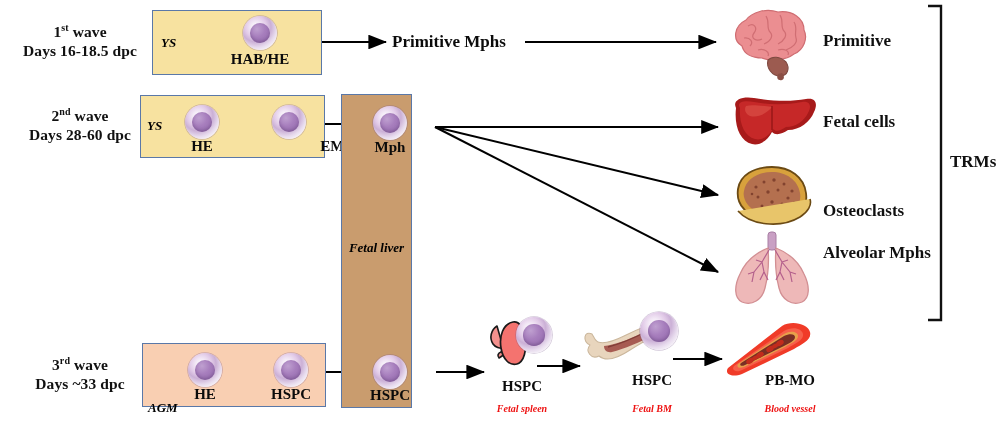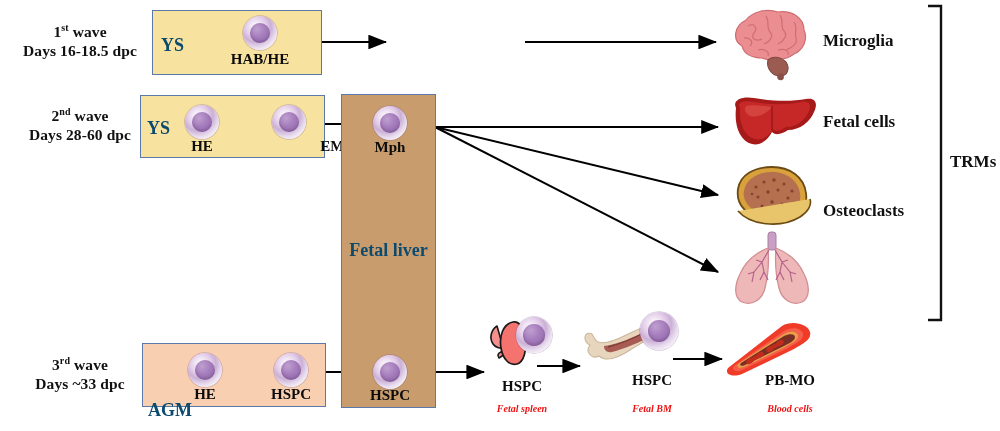--- a/index.html
+++ b/index.html
@@ -27,23 +27,24 @@
   .wave-label sup{font-size:10px; vertical-align:super;}
 
   
   .tissue-box{
     box-sizing:border-box;
     border:1.4px solid #5a78a8;
   }
   .tissue-tag{
     position:absolute;
     font-family:"Liberation Serif", serif;
-    font-weight:bold;
-    color:#0c4a6e;
-    font-size:18px;
+    font-style:italic;
+    font-weight:bold;
+    color:#000000;
+    font-size:13px;
     white-space:nowrap;
   }
   .tissue-tag.vert-mid{
     left:50%;
     transform:translateX(-50%);
     text-align:center;
   }
 
   
   .cell{
@@ -158,36 +159,37 @@
     <span>wave</span><br>
     <span>Days 16-18.5 dpc</span>
   </div>
 
   <div class="abs tissue-box" style="left:152px;top:10px;width:170px;height:65px;background:#f7e2a0;">
     <span class="tissue-tag" style="left:8px;top:24px;">YS</span>
   </div>
   <div class="cell" style="left:243px;top:16px;width:34px;height:34px;"></div>
   <div class="cell-label" style="left:260px;top:51px;">HAB/HE</div>
 
+  <div class="mid-label" style="left:392px;top:32px;">Primitive Mphs</div>
 
   <div class="abs wave-label" style="left:10px;top:106px;width:140px;">
     <span>2</span><sup>nd</sup>
     <span>wave</span><br>
     <span>Days 28-60 dpc</span>
   </div>
 
   <div class="abs tissue-box" style="left:140px;top:95px;width:185px;height:63px;background:#f7e2a0;">
     <span class="tissue-tag" style="left:6px;top:22px;">YS</span>
   </div>
   <div class="cell" style="left:185px;top:105px;width:34px;height:34px;"></div>
   <div class="cell-label" style="left:202px;top:138px;">HE</div>
   <div class="cell" style="left:272px;top:105px;width:34px;height:34px;"></div>
   <div class="cell-label" style="left:289px;top:138px;margin-left:48px;">EMP</div>
 
-  <div class="abs tissue-box" style="left:341px;top:94px;width:95px;height:314px;background:#c99c6e;">
+  <div class="abs tissue-box" style="left:341px;top:94px;width:71px;height:314px;background:#c99c6e;">
     <span class="tissue-tag vert-mid" style="top:145px;">Fetal liver</span>
   </div>
   <div class="cell" style="left:373px;top:106px;width:34px;height:34px;"></div>
   <div class="cell-label" style="left:390px;top:139px;">Mph</div>
 
   <div class="cell" style="left:373px;top:355px;width:34px;height:34px;"></div>
   <div class="cell-label" style="left:390px;top:387px;">HSPC</div>
 
   <div class="abs wave-label" style="left:10px;top:355px;width:140px;">
     <span>3</span><sup>rd</sup>
@@ -230,38 +232,38 @@
     <g fill="#c22b1c">
       <ellipse cx="28" cy="39" rx="4" ry="2.6" transform="rotate(-28 28 39)"></ellipse>
       <ellipse cx="38" cy="33" rx="4" ry="2.6" transform="rotate(-28 38 33)"></ellipse>
       <ellipse cx="48" cy="27" rx="4" ry="2.6" transform="rotate(-28 48 27)"></ellipse>
       <ellipse cx="58" cy="21" rx="4" ry="2.6" transform="rotate(-28 58 21)"></ellipse>
       <ellipse cx="33" cy="36" rx="3.2" ry="2.1" transform="rotate(-28 33 36)"></ellipse>
       <ellipse cx="53" cy="24" rx="3.2" ry="2.1" transform="rotate(-28 53 24)"></ellipse>
     </g>
   </svg>
   <div class="cell-label" style="left:790px;top:372px;">PB-MO</div>
-  <div class="red-italic" style="left:790px;top:403px;">Blood cells</div>
+  <div class="red-italic" style="left:790px;top:403px;">Blood vessel</div>
 
   <svg class="organ-img" style="left:722px;top:6px;width:92px;height:76px;" viewBox="0 0 92 76">
     <path d="M20 40 C10 34 12 20 24 14 C30 6 44 2 56 6 C70 4 82 12 82 24
              C86 32 82 44 72 48 C64 54 50 56 40 52 C30 52 22 48 20 40 Z" fill="#eb8e91" stroke="#cf6d72" stroke-width="1.2"></path>
     <g stroke="#cf6d72" stroke-width="1.25" fill="none" opacity=".95">
       <path d="M26 20 C32 16 36 22 32 27 C28 32 34 36 40 33"></path>
       <path d="M44 10 C48 16 44 22 48 26 C52 30 48 36 42 38"></path>
       <path d="M58 9 C62 15 58 21 62 25 C66 29 62 35 56 38"></path>
       <path d="M72 16 C76 22 72 27 74 32 C76 37 70 42 64 44"></path>
       <path d="M22 32 C28 31 32 36 28 40"></path>
       <path d="M36 44 C42 42 48 46 46 50"></path>
       <path d="M56 44 C62 42 68 45 66 49"></path>
     </g>
     <path d="M46 54 C44 62 50 70 58 70 C66 70 68 62 64 56 C58 50 50 50 46 54 Z" fill="#9c5b50" stroke="#7e4940" stroke-width="1.1"></path>
     <path d="M56 68 C54 72 56 75 60 74 C63 73 62 69 60 67 Z" fill="#8a4e44"></path>
   </svg>
-  <div class="organ-name" style="left:823px;top:31px;">Microglia</div>
+  <div class="organ-name" style="left:823px;top:31px;">Primitive</div>
 
   <svg class="organ-img" style="left:728px;top:92px;width:92px;height:66px;" viewBox="0 0 92 66">
     <path d="M8 16 C4 8 14 4 26 6 C44 9 62 10 78 7 C88 5 90 12 86 20
              C82 30 72 38 60 38 C54 42 48 44 44 40 C40 48 32 54 24 52
              C12 49 6 34 8 16 Z" fill="#a71a1a"></path>
     <path d="M12 16 C8 10 16 8 26 10 C42 13 58 13 74 10 C82 9 84 14 80 21
              C76 29 68 35 58 35 C52 39 48 40 45 37 C41 44 34 49 27 47
              C16 44 11 31 12 16 Z" fill="#c62828"></path>
     <path d="M18 14 C24 12 34 14 44 15 C38 22 30 26 22 24 C17 22 16 17 18 14 Z" fill="#e05a4f" opacity=".55"></path>
     <path d="M44 14 L44 38" stroke="#8b1212" stroke-width="1.6" opacity=".7"></path>
@@ -297,16 +299,17 @@
 
   <svg class="organ-img" style="left:724px;top:228px;width:96px;height:80px;" viewBox="0 0 96 80">
     <rect x="44" y="4" width="8" height="18" rx="3" fill="#c9a0c4" stroke="#a87ea4" stroke-width="1"></rect>
     <path d="M44 20 C34 24 22 32 16 46 C10 58 10 70 18 74 C28 78 38 72 41 60 C44 48 45 32 44 20 Z" fill="#eeb8b8" stroke="#d28f93" stroke-width="1.3"></path>
     <path d="M52 20 C62 24 74 32 80 46 C86 58 86 70 78 74 C68 78 58 72 55 60 C52 48 51 32 52 20 Z" fill="#eeb8b8" stroke="#d28f93" stroke-width="1.3"></path>
     <g stroke="#b4608c" stroke-width="1.2" fill="none">
       <path d="M45 22 L38 34 L30 44 M38 34 L32 32 M30 44 L24 46 M30 44 L28 54 M38 34 L40 44 M40 44 L36 52 M40 44 L44 52"></path>
       <path d="M51 22 L58 34 L66 44 M58 34 L64 32 M66 44 L72 46 M66 44 L68 54 M58 34 L56 44 M56 44 L60 52 M56 44 L52 52"></path>
     </g>
   </svg>
+  <div class="organ-name" style="left:823px;top:243px;">Alveolar Mphs</div>
 
   <div class="trms-label" style="left:950px;top:152px;">TRMs</div>
 
 </div>
 
 </body></html>

